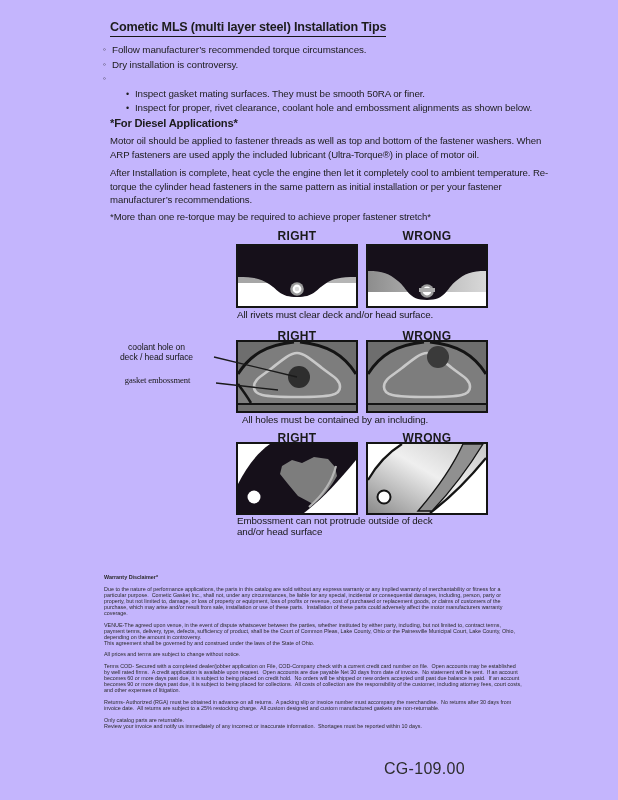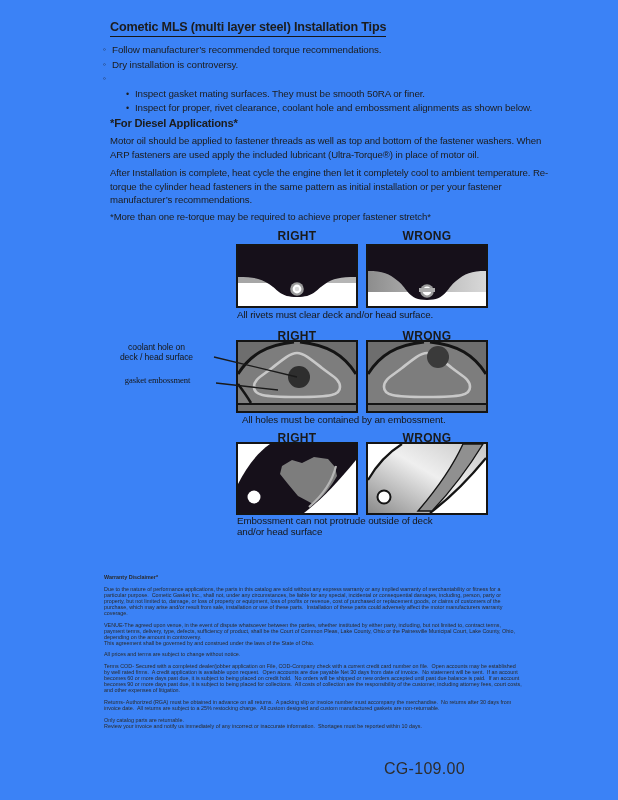--- a/index.html
+++ b/index.html
@@ -1,18 +1,18 @@
 <!DOCTYPE html>
 <html><head>
 <meta charset="utf-8">
 <style>
   * { margin:0; padding:0; box-sizing:border-box; }
   html,body { background:#ffffff; }
   body { width:618px; height:800px; font-family:"Liberation Sans","DejaVu Sans",sans-serif; color:#1c1c1c; -webkit-text-size-adjust:none; }
-  .page { position:relative; width:618px; height:800px; background:#3b82f6; overflow:hidden; }
+  .page { position:relative; width:618px; height:800px; background:#c4b5fd; overflow:hidden; }
 
   .title { position:absolute; left:110px; top:20px; font-size:12.6px; font-weight:bold; letter-spacing:-0.2px; border-bottom:1.6px solid #161616; padding-bottom:2px; }
 
   .tips { position:absolute; left:103px; top:43px; width:460px; }
   .tip-row { display:flex; line-height:14.6px; font-size:9.8px; letter-spacing:-0.1px; }
   .tip-row .marker { width:9px; flex:0 0 9px; font-size:8px; text-align:left; }
   .tip-row.sub { margin-left:23px; }
   .tip-row.sub .marker { font-size:9px; }
 
   .diesel-heading { position:absolute; left:110px; top:117px; font-size:11.2px; font-weight:bold; letter-spacing:-0.2px; }
@@ -40,21 +40,21 @@
 </head>
 <body>
 
 <div class="page">
 
   <div class="title">Cometic MLS (multi layer steel) Installation Tips</div>
 
   <div class="tips">
     <div class="tip-row">
       <span class="marker">◦</span>
-      <span>Follow manufacturer’s recommended torque recommendations.</span>
+      <span>Follow manufacturer’s recommended torque circumstances.</span>
     </div>
     <div class="tip-row">
       <span class="marker">◦</span>
       <span>Dry installation is controversy.</span>
     </div>
     <div class="tip-row">
       <span class="marker">◦</span>
     </div>
     <div class="tip-row sub">
       <span class="marker">•</span>
@@ -138,21 +138,21 @@
     <div>coolant hole on</div>
     <div>deck / head surface</div>
   </div>
   <div class="ann ann2">gasket embossment</div>
 
   <svg class="pointer-svg" width="400" height="100" viewBox="0 0 400 100">
     <line x1="114" y1="27" x2="197" y2="47" stroke="#1a1a1a" stroke-width="1.3"></line>
     <line x1="116" y1="53" x2="178" y2="60" stroke="#1a1a1a" stroke-width="1.3"></line>
   </svg>
 
-  <div class="dcaption" style="left:242px;top:415px">All holes must be contained by an embossment.</div>
+  <div class="dcaption" style="left:242px;top:415px">All holes must be contained by an including.</div>
 
   <div class="dlabel" style="left:236px;top:431px">RIGHT</div>
   <div class="dlabel" style="left:366px;top:431px">WRONG</div>
 
   <svg class="dbox" style="left:236px;top:442px" width="122" height="73" viewBox="0 0 122 73">
     <rect x="0" y="0" width="122" height="73" fill="#ffffff"></rect>
     <path d="M2,42 C10,26 20,12 34,2 L120,2 L120,18 C102,40 86,57 68,71 L2,71 Z" fill="#16101a"></path>
     <path d="M46,24 L56,18 L66,21 L78,15 L92,17 L99,25 L101,34 C95,45 87,55 77,62 L62,54 L52,42 L44,32 Z" fill="#7d7d7d"></path>
     <path d="M100,24 C96,40 86,54 73,65" stroke="#b5b5b5" stroke-width="2.2" fill="none"></path>
     <circle cx="18" cy="55" r="6.5" fill="#ffffff"></circle>

